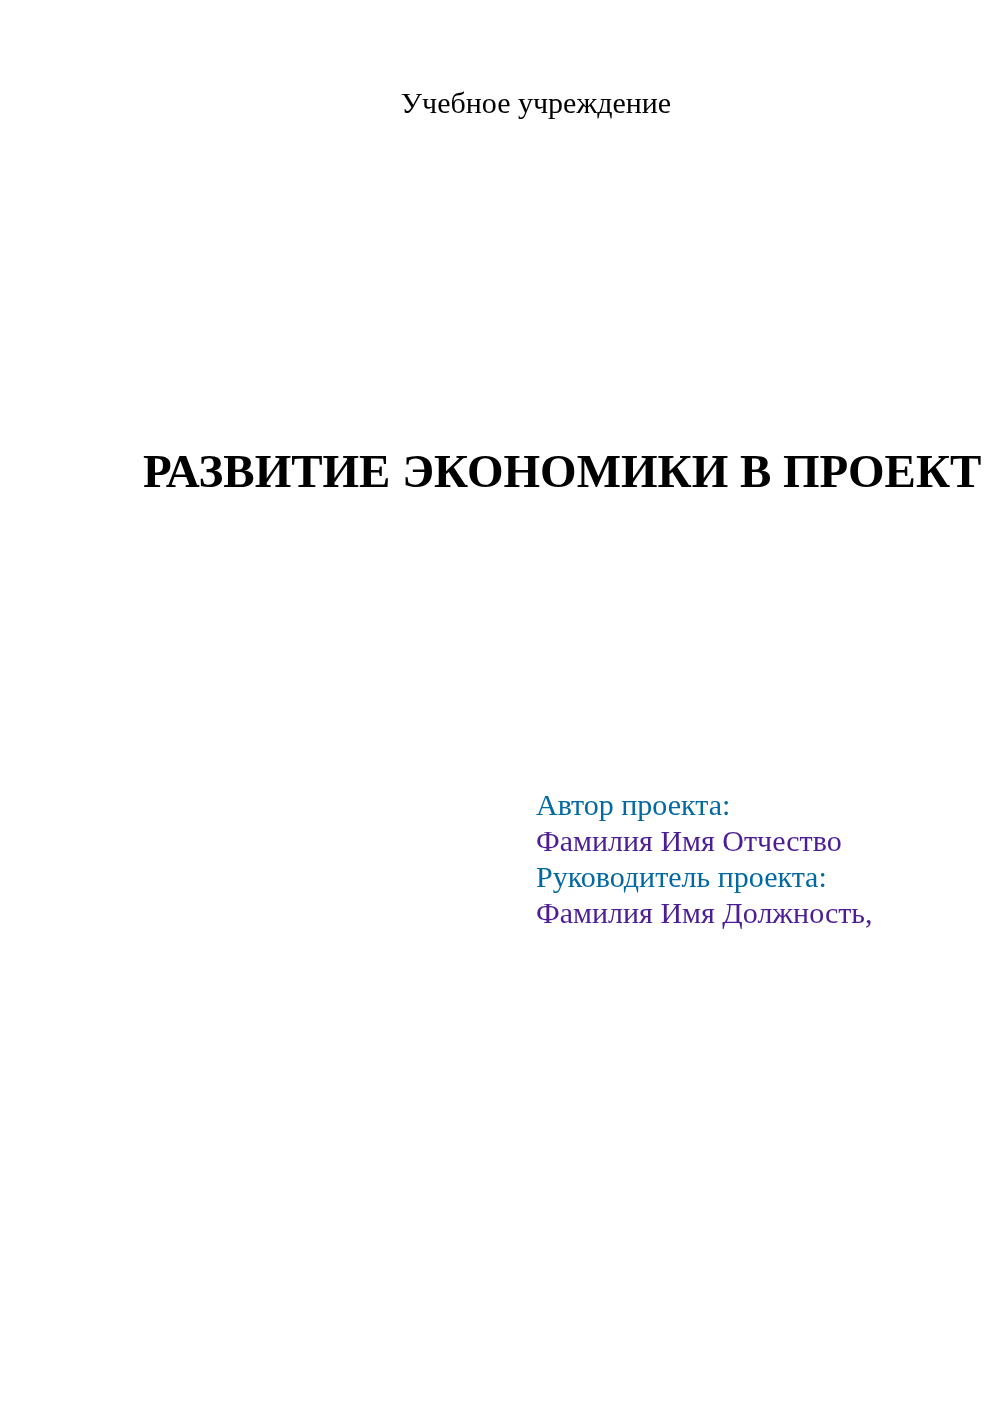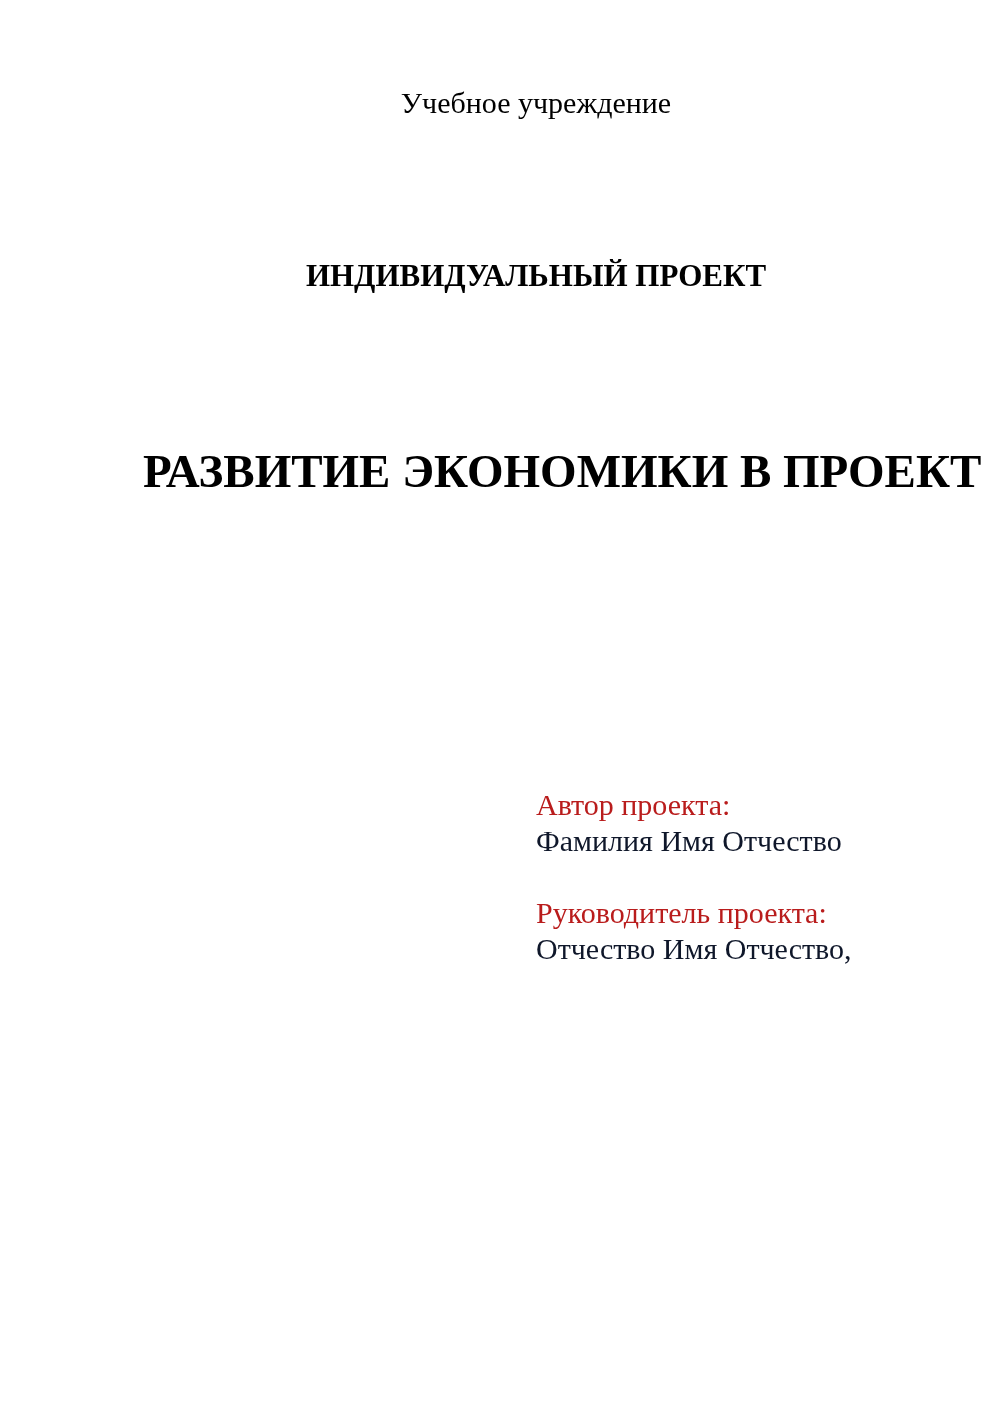--- a/index.html
+++ b/index.html
@@ -43,50 +43,48 @@
   }
   .credits-block {
     position: absolute;
     left: 536px;
     top: 787px;
     font-size: 30px;
     line-height: 36px;
     white-space: nowrap;
   }
   .credits-group + .credits-group {
-    margin-top: 36px;
   }
   .credits-label {
-    color: #b91c1c;
+    color: #0369a1;
   }
   .placeholder-text {
-    color: #0f172a;
+    color: #4c1d95;
   }
   .footer-line {
     top: 1285px;
     font-size: 30px;
     line-height: 36px;
   }
 </style>
 </head>
 <body>
 
 <div class="page">
 
   <div class="centered-line institution-line">Учебное учреждение</div>
 
-  <div class="centered-line project-type-line">ИНДИВИДУАЛЬНЫЙ ПРОЕКТ</div>
 
   <div class="centered-line main-title-line">РАЗВИТИЕ ЭКОНОМИКИ В ПРОЕКТ</div>
 
   <div class="credits-block">
     <div class="credits-group">
       <div class="credits-label">Автор проекта:</div>
       <div class="placeholder-text">Фамилия Имя Отчество</div>
     </div>
     <div class="credits-group">
       <div class="credits-label">Руководитель проекта:</div>
-      <div class="placeholder-text">Отчество Имя Отчество,</div>
+      <div class="placeholder-text">Фамилия Имя Должность,</div>
     </div>
   </div>
 
 
 </div>
 
 </body></html>

